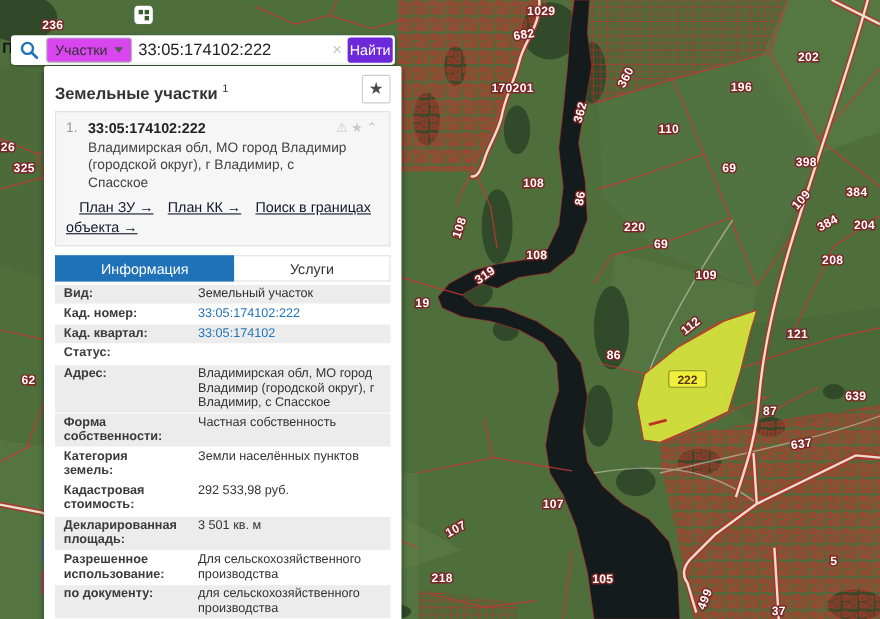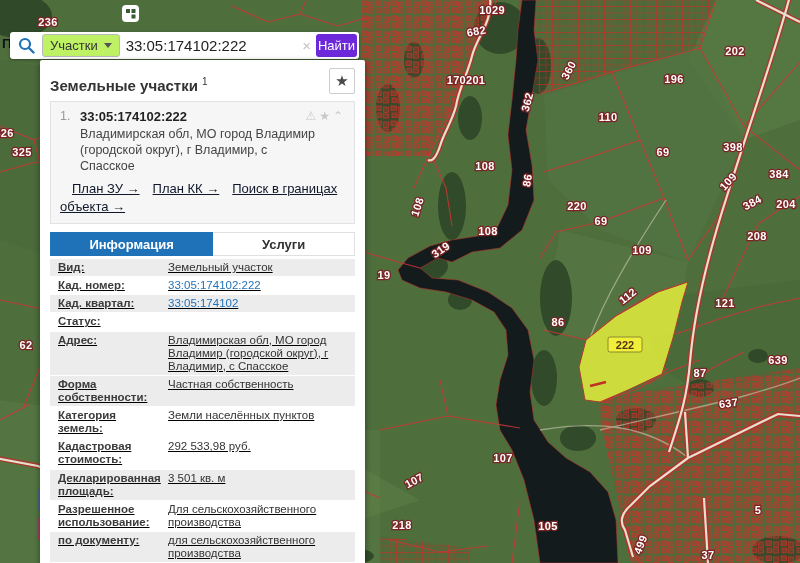--- a/index.html
+++ b/index.html
@@ -20,21 +20,21 @@
   
   .app-header{position:absolute;left:2px;top:5px;z-index:3;display:flex;align-items:center;gap:14px;flex-direction:column;}
   .app-title{font-size:13.5px;font-weight:700;color:#12121c;letter-spacing:.6px;}
   
   .search-bar{position:absolute;left:10px;top:32px;width:349px;height:27px;z-index:4;
               background:#fff;border-radius:3px;box-shadow:0 1px 3px rgba(0,0,0,.35);
               display:flex;align-items:center;}
   .search-icon-box{width:32px;display:flex;justify-content:center;align-items:center;}
   .search-select{height:21px;border:1px solid #b9b9b9;border-radius:3px;display:flex;
                  align-items:center;padding:0 7px;font-size:13px;color:#333;gap:6px;
-                 background:#bef264;cursor:pointer;white-space:nowrap;}
+                 background:#d946ef;cursor:pointer;white-space:nowrap;}
   .caret{width:0;height:0;border-left:4px solid transparent;border-right:4px solid transparent;
          border-top:5px solid #555;}
   .search-input{border:none;outline:none;flex:1;font-size:15px;color:#222;padding:0 6px;
                 min-width:0;background:transparent;font-family:inherit;}
   .clear-btn{color:#c3c3c3;font-size:15px;padding:0 5px;cursor:pointer;background:none;border:none;}
   .find-btn{background:#6d28d9;color:#fff;font-size:13px;height:23px;padding:0 2px;
             border-radius:3px;border:none;margin-right:2px;cursor:pointer;font-family:inherit;}
   
   .panel{position:absolute;left:40px;top:60px;width:325px;z-index:4;background:#fff;
          border-radius:2px;box-shadow:0 2px 6px rgba(0,0,0,.45);padding:8px 10px 10px;
@@ -47,27 +47,27 @@
   .item-card{margin-top:7px;background:#f6f6f6;border:1px solid #e2e2e2;
              padding:7px 9px 8px;font-size:12.5px;position:relative;}
   .item-head{display:flex;}
   .item-index{color:#999;width:20px;flex:none;}
   .item-number{font-weight:700;color:#222;font-size:13px;}
   .item-icons{position:absolute;right:8px;top:7px;color:#c8c8c8;font-size:12px;letter-spacing:3px;}
   .item-address{margin-left:20px;color:#444;line-height:1.28;margin-top:2px;max-width:240px;}
   .item-links{margin-top:6px;font-size:13px;text-indent:12px;line-height:1.35;}
   .item-links a{color:#0f172a;text-decoration:underline;margin-right:13px;cursor:pointer;}
   .tabs{display:flex;margin-top:8px;height:24px;}
-  .tab{display:flex;justify-content:center;align-items:center;font-size:13px;font-weight:700;
+  .tab{display:flex;justify-content:center;align-items:center;font-size:13px;font-weight:400;
        cursor:pointer;box-sizing:border-box;}
   .tab.active{background:#1f72b8;color:#fff;width:53.5%;}
   .tab.inactive{background:#fff;color:#333;width:46.5%;border:1px solid #e0e0e0;border-left:none;}
   .info-table{margin-top:3px;font-size:11.5px;line-height:1.14;}
-  .info-row{display:grid;grid-template-columns:101px 1fr;column-gap:9px;
-            padding:2px 4px 2px 8px;margin-bottom:1px;text-decoration:underline;}
+  .info-row{display:grid;grid-template-columns:101px 1fr;column-gap:21px;
+            padding:2px 4px 2px 8px;margin-bottom:1px;}
   .info-row.alt{background:#ececec;}
   .info-label{font-weight:700;color:#3b3b3b;}
   .info-value{color:#333;}
   .info-value.link{color:#2273b9;cursor:pointer;}
 </style>
 </head>
 <body>
 
 <div class="stage">
 

